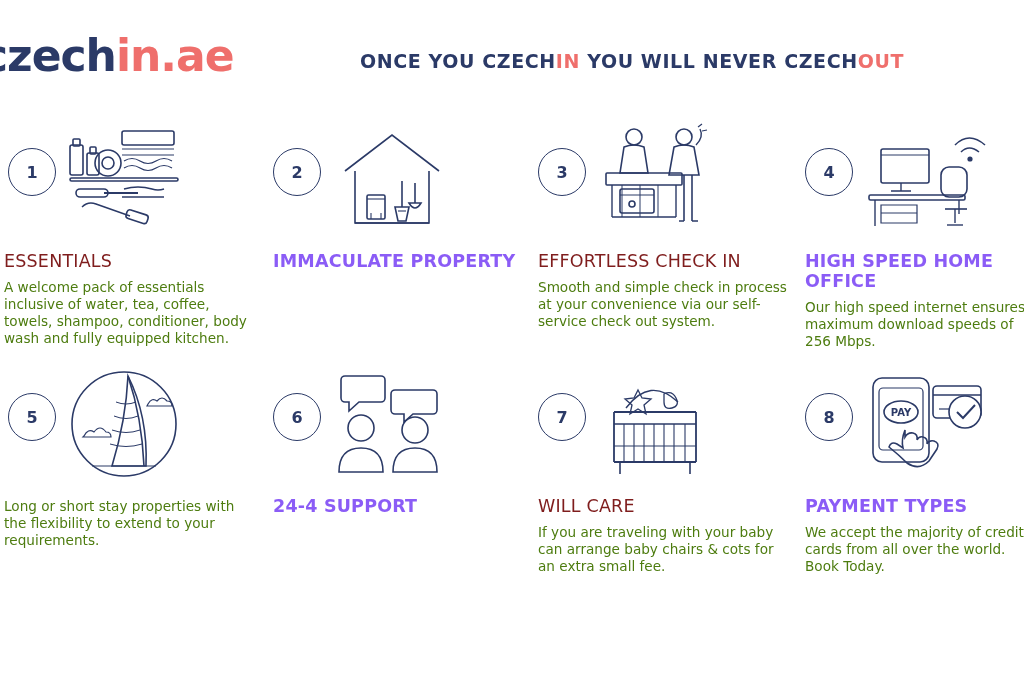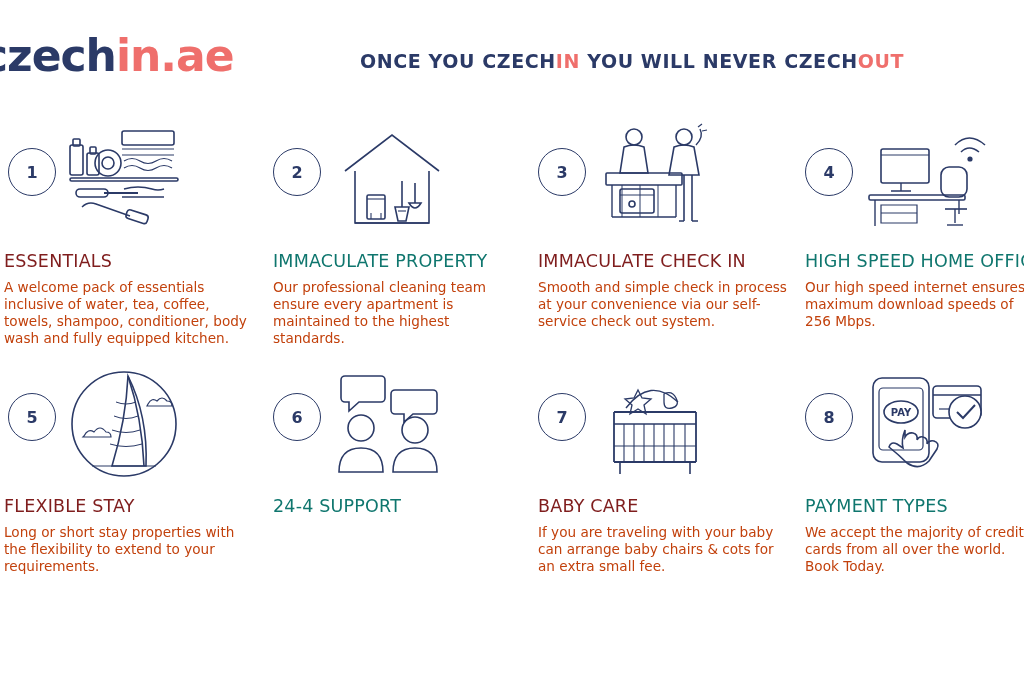--- a/index.html
+++ b/index.html
@@ -100,28 +100,28 @@
     height: 118px;
   }
   .art svg { display: block; }
 
   .title {
     margin: 6px 0 4px 8px;
     font-size: 17.5px;
     letter-spacing: 0.2px;
     font-family: "DejaVu Sans", sans-serif;
   }
-  .title.navy { color: #0f766e; }
+  .title.navy { color: #8b5cf6; font-weight: bold; }
   .title.coral { color: #7f1d1d; }
 
   .body {
     margin: 8px 0 0 8px;
     font-size: 13.6px;
     line-height: 1.26;
-    color: #c2410c;
+    color: #4d7c0f;
     width: 250px;
     font-family: "DejaVu Sans", sans-serif;
   }
   .cell.c0 .title, .cell.c0 .body { margin-left: 4px; }
   .cell.c3 .body { width: 230px; }
 
   .footer-gap {
     position: absolute;
     left: 0;
     top: 625px;
@@ -186,21 +186,20 @@
               <path d="M44 96 v-6 M54 96 v-6" stroke-width="1.1"></path>
               <path d="M75 58 v26" stroke-width="1.6"></path>
               <path d="M68 84 h14 l-3 14 h-8 z"></path>
               <path d="M71 88 h8" stroke-width="1.1"></path>
               <path d="M88 60 v20" stroke-width="1.6"></path>
               <path d="M82 80 q6 10 12 0 z"></path>
             </svg>
           </div>
         </div>
         <div class="title navy">IMMACULATE PROPERTY</div>
-        <div class="body">Our professional cleaning team ensure every apartment is maintained to the highest standards.</div>
       </div>
 
       <div class="cell c2">
         <div class="iconrow">
           <div class="numcircle">3</div>
           <div class="art">
             <svg width="150" height="118" viewBox="0 0 150 118" fill="none" stroke="#2b3a67" stroke-width="1.6">
               <circle cx="42" cy="14" r="8"></circle>
               <path d="M32 24 q10 -4 20 0 l4 26 h-28 z"></path>
               <circle cx="92" cy="14" r="8"></circle>
@@ -213,21 +212,21 @@
               <path d="M30 62 v32 M48 62 v32 M66 62 v32" stroke-width="1"></path>
               <rect x="28" y="66" width="34" height="24" rx="2"></rect>
               <path d="M28 72 h34" stroke-width="1"></path>
               <circle cx="40" cy="81" r="3"></circle>
               <path d="M92 52 v46" stroke-width="1.6"></path>
               <path d="M100 52 v46" stroke-width="1.6"></path>
               <path d="M92 98 h-5 M100 98 h6" stroke-width="1.4"></path>
             </svg>
           </div>
         </div>
-        <div class="title coral">IMMACULATE CHECK IN</div>
+        <div class="title coral">EFFORTLESS CHECK IN</div>
         <div class="body">Smooth and simple check in process at your convenience via our self-service check out system.</div>
       </div>
 
       <div class="cell c3">
         <div class="iconrow">
           <div class="numcircle">4</div>
           <div class="art">
             <svg width="150" height="118" viewBox="0 0 150 118" fill="none" stroke="#2b3a67" stroke-width="1.6">
               <path d="M96 22 q14 -14 30 0" stroke-width="1.6"></path>
               <path d="M102 29 q8 -8 18 0" stroke-width="1.6"></path>
@@ -262,21 +261,20 @@
               <circle cx="62" cy="56" r="52"></circle>
               <path d="M66 8 q-2 44 -16 90 h34 q2 -50 -18 -90 z" stroke-width="1.6"></path>
               <path d="M66 8 q14 42 16 90" stroke-width="1.6"></path>
               <path d="M54 34 q10 4 20 0 M52 48 q12 5 24 0 M50 62 q14 5 28 0 M48 76 q16 5 32 0" stroke-width="1"></path>
               <path d="M22 68 q4 -8 10 -4 q6 -8 12 0 q5 0 5 5 h-28 z" stroke-width="1.2"></path>
               <path d="M86 36 q4 -7 9 -3 q5 -6 10 0 q5 0 5 5 h-25 z" stroke-width="1.2"></path>
               <path d="M30 98 h64" stroke-width="1.2"></path>
             </svg>
           </div>
         </div>
-        <div class="title coral">FLEXIBLE STAY</div>
         <div class="body">Long or short stay properties with the flexibility to extend to your requirements.</div>
       </div>
 
       <div class="cell c1">
         <div class="iconrow">
           <div class="numcircle">6</div>
           <div class="art">
             <svg width="150" height="118" viewBox="0 0 150 118" fill="none" stroke="#2b3a67" stroke-width="1.6">
               <path d="M18 8 h36 a4 4 0 0 1 4 4 v18 a4 4 0 0 1 -4 4 h-22 l-10 9 v-9 h-4 a4 4 0 0 1 -4 -4 v-18 a4 4 0 0 1 4 -4 z"></path>
               <path d="M68 22 h38 a4 4 0 0 1 4 4 v16 a4 4 0 0 1 -4 4 h-20 l-9 8 v-8 h-9 a4 4 0 0 1 -4 -4 v-16 a4 4 0 0 1 4 -4 z"></path>
@@ -301,21 +299,21 @@
               <path d="M22 44 h82" stroke-width="1.8"></path>
               <path d="M22 44 v50 M104 44 v50" stroke-width="1.8"></path>
               <path d="M22 56 h82" stroke-width="1.4"></path>
               <path d="M22 94 h82" stroke-width="1.8"></path>
               <path d="M32 56 v38 M42 56 v38 M52 56 v38 M62 56 v38 M72 56 v38 M82 56 v38 M93 56 v38" stroke-width="1.1"></path>
               <path d="M28 94 v12 M98 94 v12" stroke-width="1.6"></path>
               <path d="M22 78 h82" stroke-width="1.2"></path>
             </svg>
           </div>
         </div>
-        <div class="title coral">BABY CARE</div>
+        <div class="title coral">WILL CARE</div>
         <div class="body">If you are traveling with your baby can arrange baby chairs &amp; cots for an extra small fee.</div>
       </div>
 
       <div class="cell c3">
         <div class="iconrow">
           <div class="numcircle">8</div>
           <div class="art">
             <svg width="150" height="118" viewBox="0 0 150 118" fill="none" stroke="#2b3a67" stroke-width="1.6">
               <rect x="14" y="10" width="56" height="84" rx="9"></rect>
               <rect x="20" y="20" width="44" height="62" rx="4" stroke-width="1.2"></rect>

